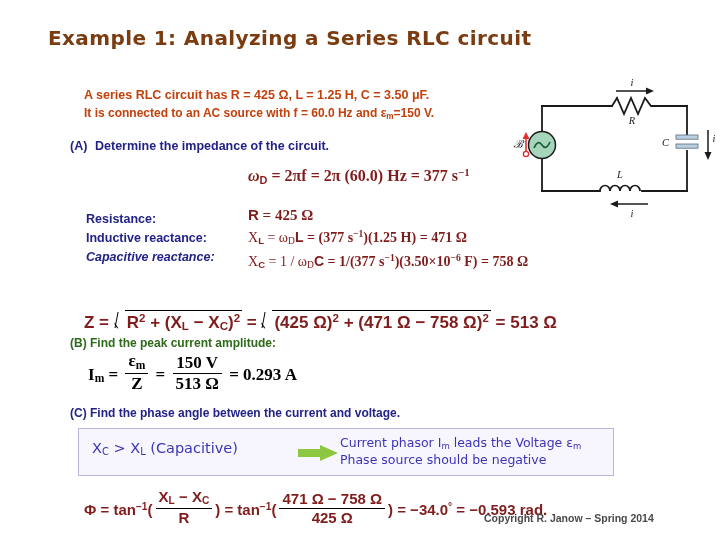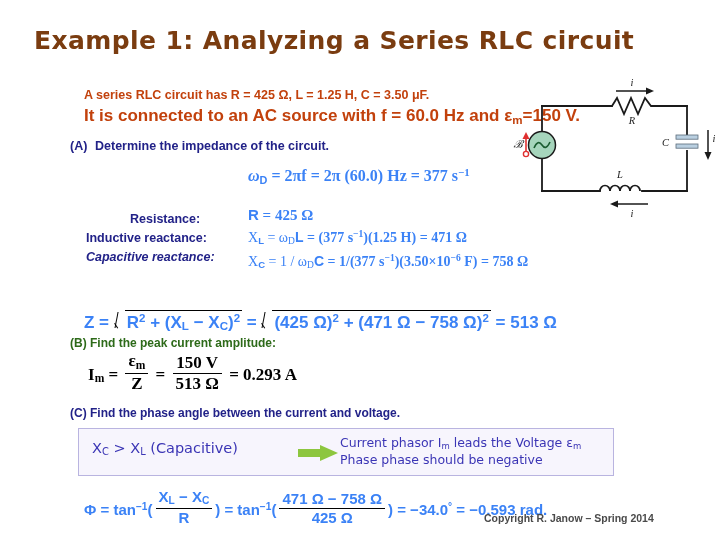--- a/index.html
+++ b/index.html
@@ -12,62 +12,62 @@
     width: 720px;
     height: 540px;
     background: #ffffff;
     overflow: hidden;
     font-family: "Liberation Sans", sans-serif;
   }
 
   
   .title {
     position: absolute;
-    left: 34px;
+    left: 48px;
     top: 26px;
     font-family: "DejaVu Sans", sans-serif;
-    font-size: 25px;
+    font-size: 20px;
     font-weight: bold;
     color: #7a3c10;
     letter-spacing: 0.4px;
     white-space: nowrap;
   }
 
   
   .txt {
     position: absolute;
     font-family: "Liberation Sans", sans-serif;
     font-weight: bold;
     white-space: nowrap;
   }
   .black  { color: #c2410c; }
   .navy   { color: #222288; }
   .green  { color: #2d6a19; }
 
   .intro1 { left: 84px; top: 88px;  font-size: 12.5px; }
-  .intro2 { left: 84px; top: 106px; font-size: 17px; }
+  .intro2 { left: 84px; top: 106px; font-size: 12px; }
 
   .lbl-a    { left: 70px;  top: 139px; font-size: 12.5px; }
   .lbl-a-t  { left: 95px;  top: 139px; font-size: 12.5px; }
   .lbl-af   { left: 86px;  top: 162px; font-size: 12.5px; }
 
-  .lbl-res  { left: 86px;  top: 212px; font-size: 12.5px; margin-left: 44px; }
+  .lbl-res  { left: 86px;  top: 212px; font-size: 12.5px; }
   .lbl-ind  { left: 86px;  top: 231px; font-size: 12.5px; }
   .lbl-cap  { left: 86px;  top: 250px; font-size: 12.5px; font-style: italic; }
 
   .lbl-b    { left: 70px;  top: 336px; font-size: 12px; }
   .lbl-b-t  { left: 90px;  top: 336px; font-size: 12px; }
   .lbl-c    { left: 70px;  top: 406px; font-size: 12px; }
   .lbl-c-t  { left: 90px;  top: 406px; font-size: 12px; }
 
   
   .eq {
     position: absolute;
     white-space: nowrap;
-    color: #3b82f6;
+    color: #7f1d1d;
     font-family: "Liberation Serif", serif;
   }
   .eq .up   { font-family: "Liberation Sans", sans-serif; font-weight: bold; font-style: normal; }
   .eq .it   { font-family: "Liberation Serif", serif; font-style: italic; }
   .eq .bser { font-family: "Liberation Serif", serif; font-weight: bold; }
   sub  { font-size: 0.68em; vertical-align: -0.22em; }
   sup  { font-size: 0.68em; vertical-align: 0.5em; }
 
   
   .eq-omega {
@@ -239,21 +239,21 @@
 
   <div class="concl-box"></div>
   <div class="concl-left">
     <span>X</span><sub>C</sub><span> &gt; X</span><sub>L</sub><span> (Capacitive)</span>
   </div>
   <svg class="arrow-green" viewBox="0 0 40 16">
     <polygon points="0,4 22,4 22,0 40,8 22,16 22,12 0,12" fill="#8dc63f"></polygon>
   </svg>
   <div class="concl-right">
     <div><span>Current phasor I</span><sub>m</sub><span> leads the Voltage </span><span>ε</span><sub>m</sub></div>
-    <div>Phase phase should be negative</div>
+    <div>Phase source should be negative</div>
   </div>
 
   <div class="eq eq-phi">
     <span class="up">Φ = tan</span><sup class="up">−1</sup><span class="up">(</span><span class="frac"><span class="num up"><span>X</span><sub>L</sub><span> − X</span><sub>C</sub></span><span class="den up">R</span></span><span class="up">) = tan</span><sup class="up">−1</sup><span class="up">(</span><span class="frac"><span class="num up">471 Ω − 758 Ω</span><span class="den up">425 Ω</span></span><span class="up">) = −34.0</span><sup class="up">°</sup><span class="up"> = −0.593 rad.</span>
   </div>
 
   <div class="copyright">Copyright R. Janow – Spring 2014</div>
 
   <svg class="circuit" viewBox="0 0 206 142">
 

